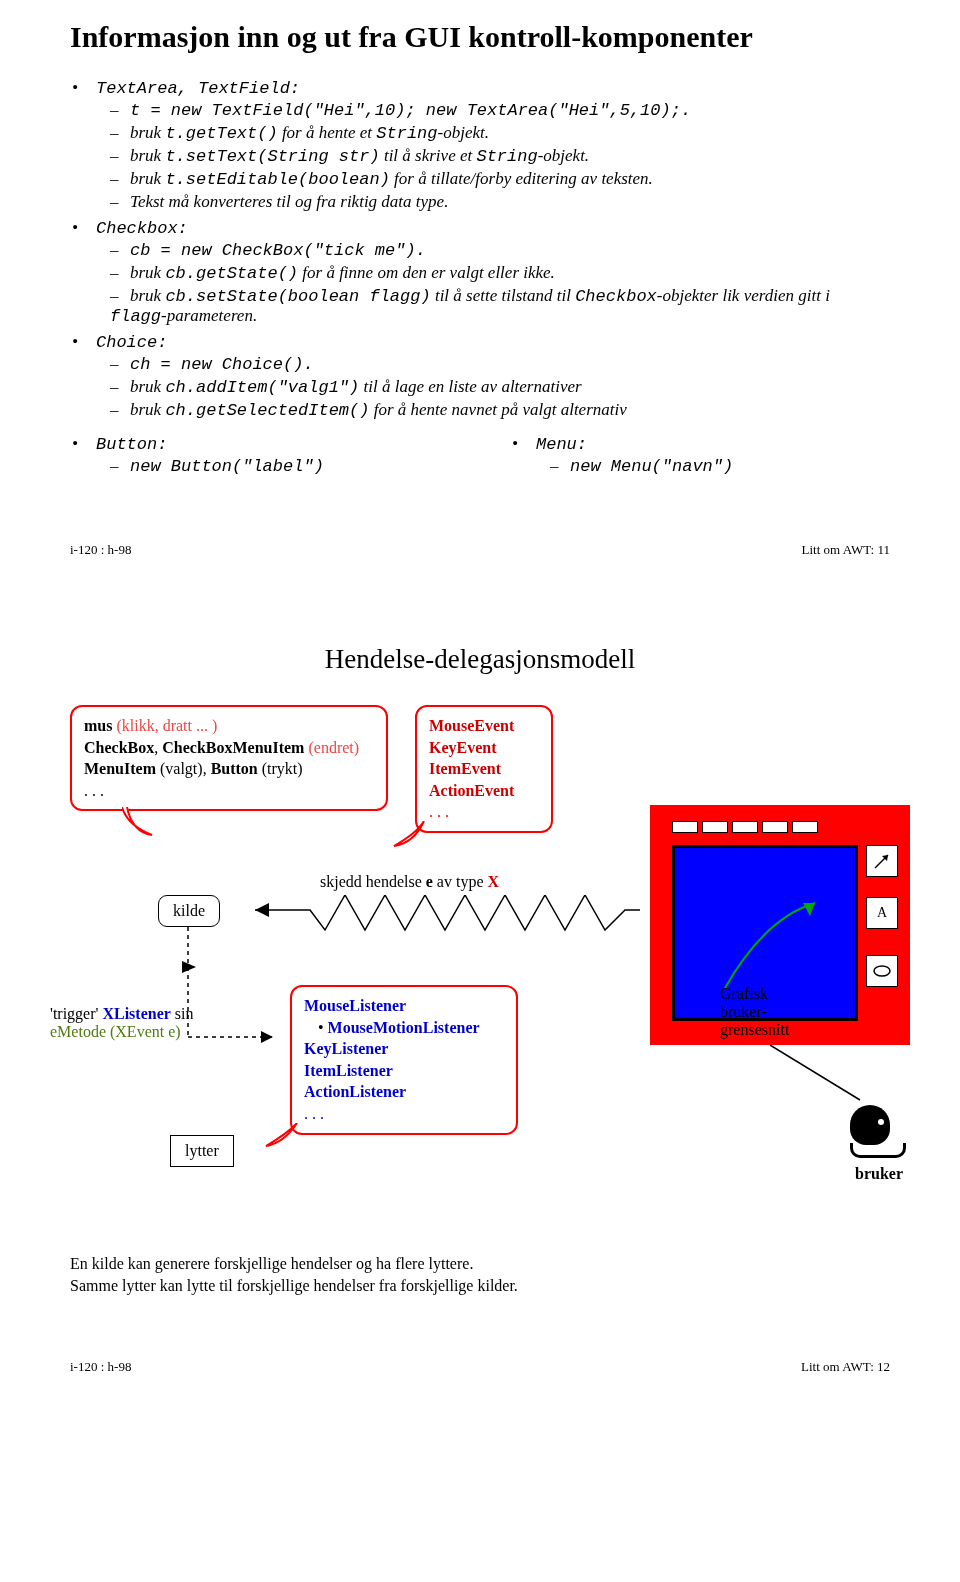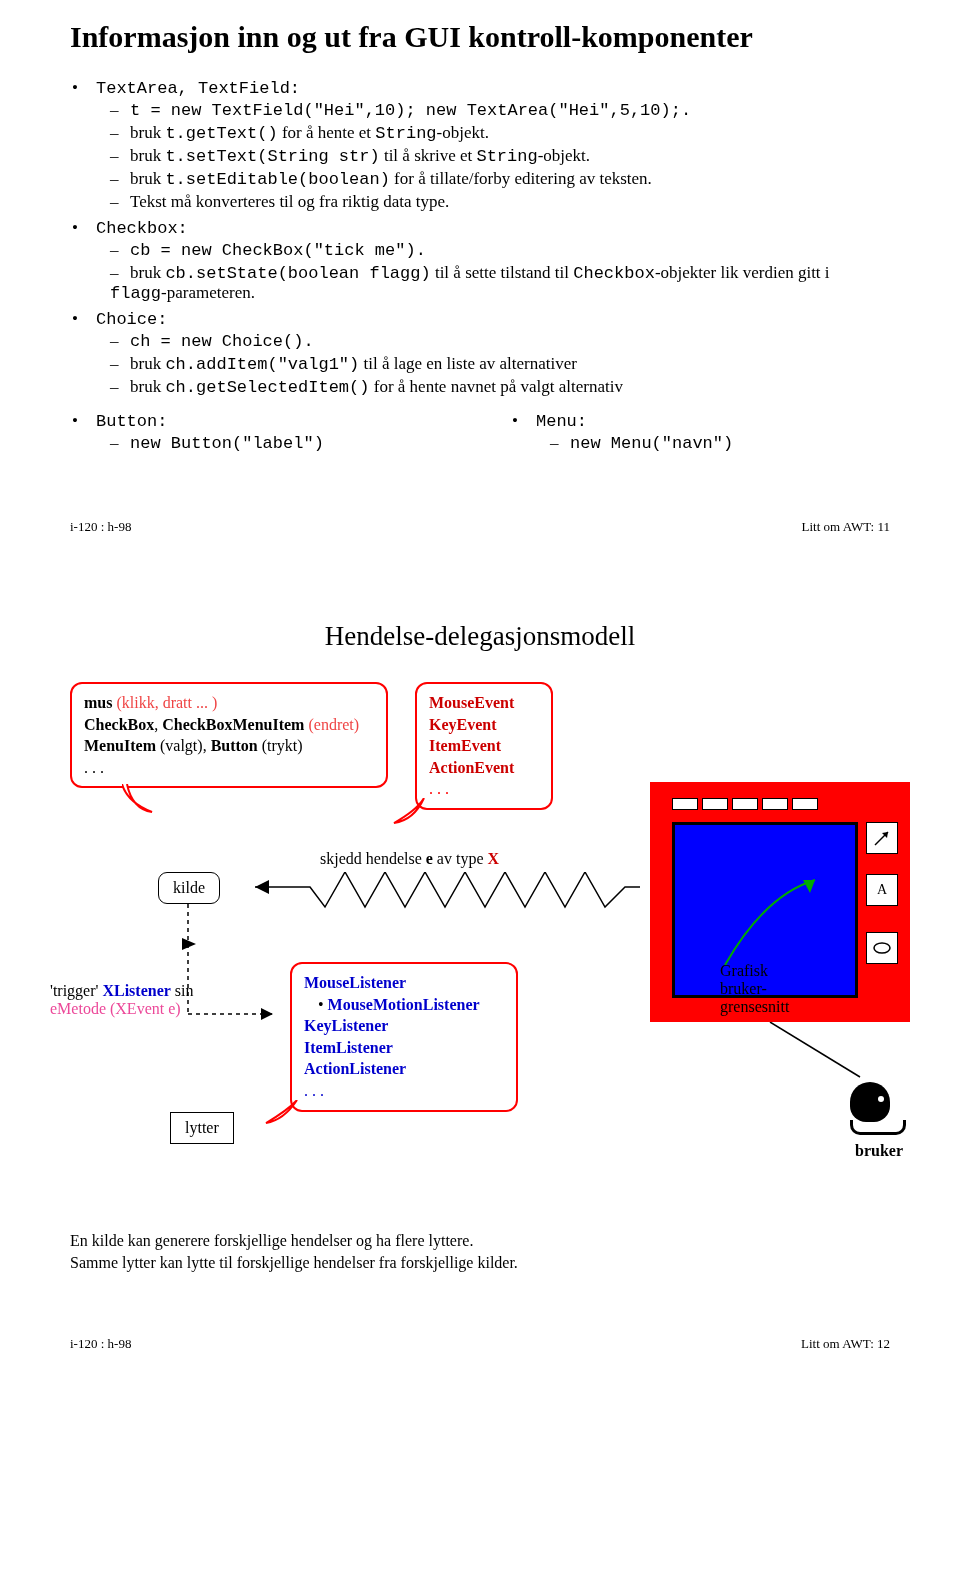--- a/index.html
+++ b/index.html
@@ -22,20 +22,21 @@
   h2.subtitle {
     font-size: 27px;
     font-weight: normal;
     text-align: center;
     margin: 40px 0 30px 0;
   }
   ul.level1 {
     list-style: none;
     padding-left: 0;
     margin: 0;
+    font-style: italic;
   }
   ul.level1 > li {
     margin-bottom: 4px;
   }
   ul.level1 > li::before {
     content: "•";
     display: inline-block;
     width: 24px;
     margin-left: 2px;
   }
@@ -194,20 +195,21 @@
         <li><span class="mono">t = new TextField("Hei",10); new TextArea("Hei",5,10);.</span></li>
         <li><span>bruk </span><span class="mono">t.getText()</span><span> for å hente et </span><span class="mono">String</span><span>-objekt.</span></li>
         <li><span>bruk </span><span class="mono">t.setText(String str)</span><span> til å skrive et </span><span class="mono">String</span><span>-objekt.</span></li>
         <li><span>bruk </span><span class="mono">t.setEditable(boolean)</span><span> for å tillate/forby editering av teksten.</span></li>
         <li><span>Tekst må konverteres til og fra riktig data type.</span></li>
       </ul>
     </li>
     <li><span class="mono">Checkbox:</span>
       <ul class="level2">
         <li><span class="mono">cb = new CheckBox("tick me").</span></li>
+        <li><span>bruk </span><span class="mono">cb.getState()</span><span> for å finne om den er valgt eller ikke.</span></li>
         <li><span>bruk </span><span class="mono">cb.setState(boolean flagg)</span><span> til å sette tilstand til </span><span class="mono">Checkbox</span><span>-objekter lik verdien gitt i </span><span class="mono">flagg</span><span>-parameteren.</span></li>
       </ul>
     </li>
     <li><span class="mono">Choice:</span>
       <ul class="level2">
         <li><span class="mono">ch = new Choice().</span></li>
         <li><span>bruk </span><span class="mono">ch.addItem("valg1")</span><span> til å lage en liste av alternativer</span></li>
         <li><span>bruk </span><span class="mono">ch.getSelectedItem()</span><span> for å hente navnet på valgt alternativ</span></li>
       </ul>
     </li>
@@ -310,21 +312,21 @@
 
     <svg style="position:absolute; left:108px; top:222px;" width="120" height="140">
       <line x1="10" y1="0" x2="10" y2="110" stroke="#000" stroke-width="1.5" stroke-dasharray="4,4"></line>
       <line x1="10" y1="110" x2="95" y2="110" stroke="#000" stroke-width="1.5" stroke-dasharray="4,4"></line>
       <polygon points="95,110 83,104 83,116" fill="#000"></polygon>
       <polygon points="18,40 4,34 4,46" fill="#000"></polygon>
     </svg>
 
     <div class="label-plain" style="left:-20px; top:300px; width:190px;">
       <div><span>'trigger' </span><span class="blue-t">XListener</span><span> sin</span></div>
-      <div><span style="color:#ec4899;">eMetode (XEvent e)</span></div>
+      <div><span style="color:#4d7c0f;">eMetode (XEvent e)</span></div>
     </div>
 
     <div class="bubble" style="left:220px; top:280px; width:200px;">
       <div class="blue-t">MouseListener</div>
       <div style="padding-left:14px;"><span style="color:#000;">• </span><span class="blue-t">MouseMotionListener</span></div>
       <div class="blue-t">KeyListener</div>
       <div class="blue-t">ItemListener</div>
       <div class="blue-t">ActionListener</div>
       <div style="color:#00c;">. . .</div>
       <svg class="tail" style="left:-30px; bottom:-18px;" width="40" height="28">

